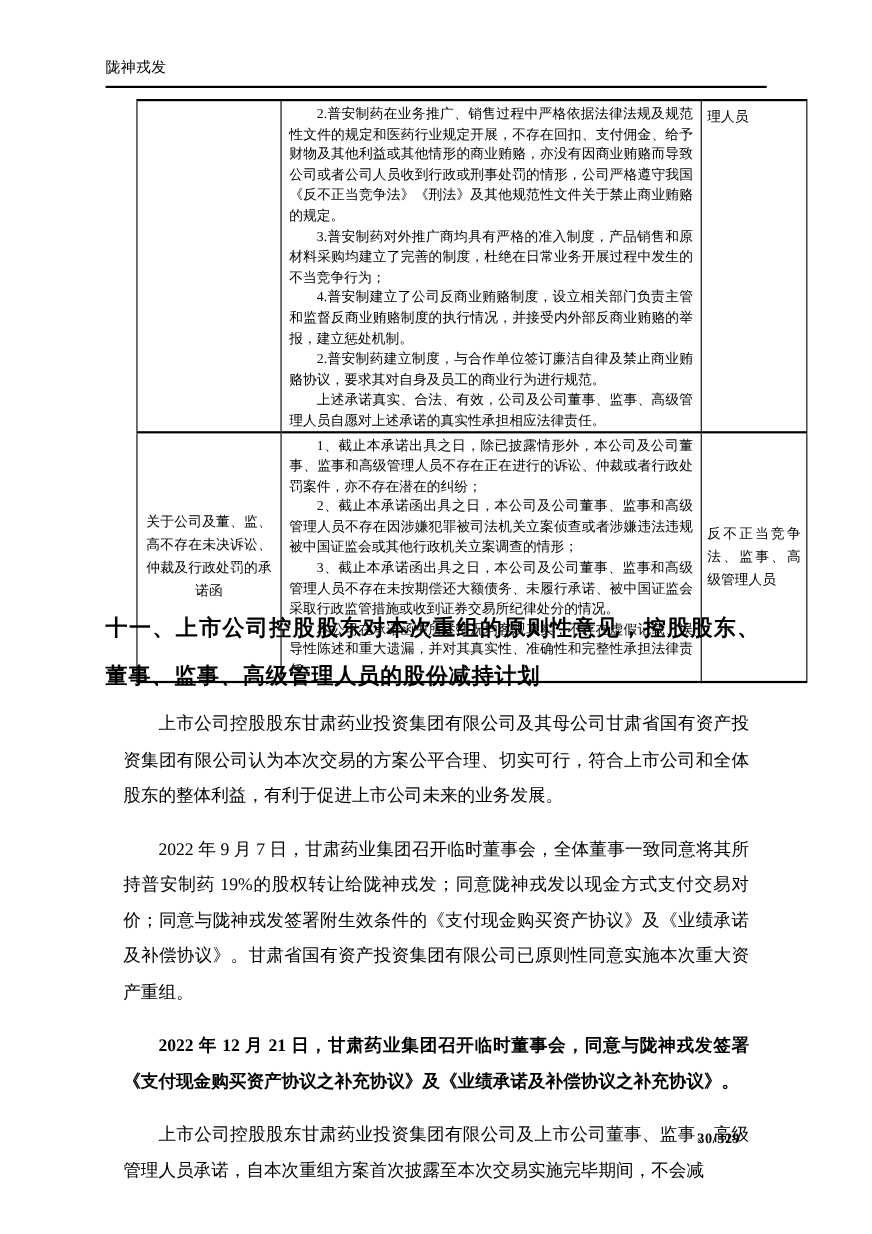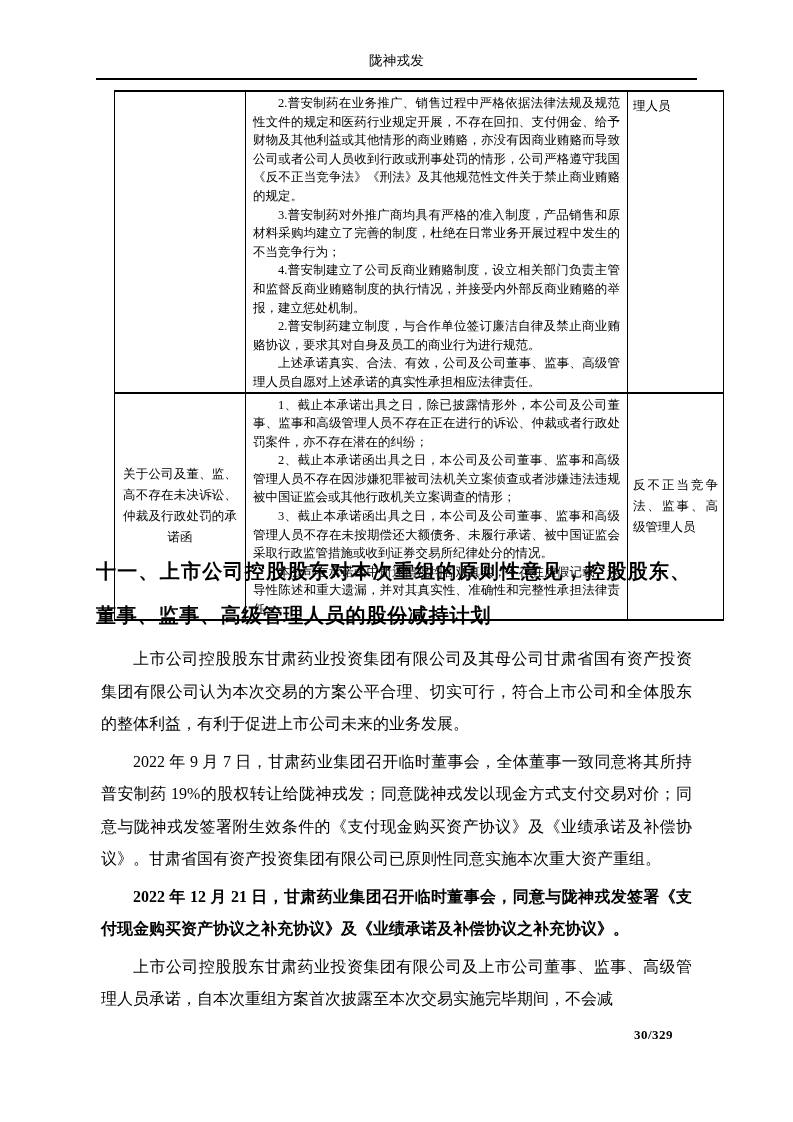--- a/index.html
+++ b/index.html
@@ -5,30 +5,30 @@
   html,body { margin:0; padding:0; background:#ffffff; }
   body {
     width:793px; height:1122px; position:relative; overflow:hidden;
     font-family:"Liberation Serif","DejaVu Serif",serif; color:#000;
   }
   .page { position:absolute; inset:0; background:#fff; }
 
   
   .doc-header {
     position:absolute; top:52px; left:96px; width:601px;
-    display:flex; justify-content:center; align-items:flex-end;
+    display:flex; justify-content:flex-start; align-items:flex-end;
     font-size:13.5px; letter-spacing:0.3px;
   }
   .header-rule {
     position:absolute; top:78px; left:96px; width:601px; height:2px; background:#000;
   }
 
   
   table.commit-table {
-    position:absolute; top:90px; left:114px; width:566px;
+    position:absolute; top:90px; left:124px; width:566px;
     border-collapse:collapse; table-layout:fixed;
     font-size:12.5px;
   }
   table.commit-table { border:1.4px solid #000; border-top:2.6px solid #000; border-bottom:2.6px solid #000; }
   table.commit-table td { border:1px solid #000; vertical-align:middle; overflow:hidden; }
   table.commit-table tr.row-first td { border-bottom:2px solid #000; }
 
   td.label-cell {
     width:114px; padding:0 8px; line-height:21px;
     text-align:justify; text-align-last:center;
@@ -45,21 +45,21 @@
   tr.row-second { height:184px; }
 
   
   .body-col { position:absolute; top:539px; left:96px; width:601px; }
   h2.section-heading {
     margin:10px 6px 0 0; font-family:"Liberation Sans","DejaVu Sans",sans-serif;
     font-weight:bold; font-size:20px; line-height:44px; text-align:justify;
     letter-spacing:0.04em;
   }
   p.body-para {
-    margin:5px; font-size:16px; line-height:32.5px;
+    margin:16px; font-size:16px; line-height:32.5px;
     text-indent:2em; text-align:justify;
   }
   p.body-para.first { margin-top:6px; }
   p.body-para.bold { font-weight:bold;font-family:Liberation Serif, serif; }
 
   
   .page-footer {
     position:absolute; top:1027px; right:120px;
     font-size:13px; font-weight:bold; letter-spacing:0.5px;
   }

